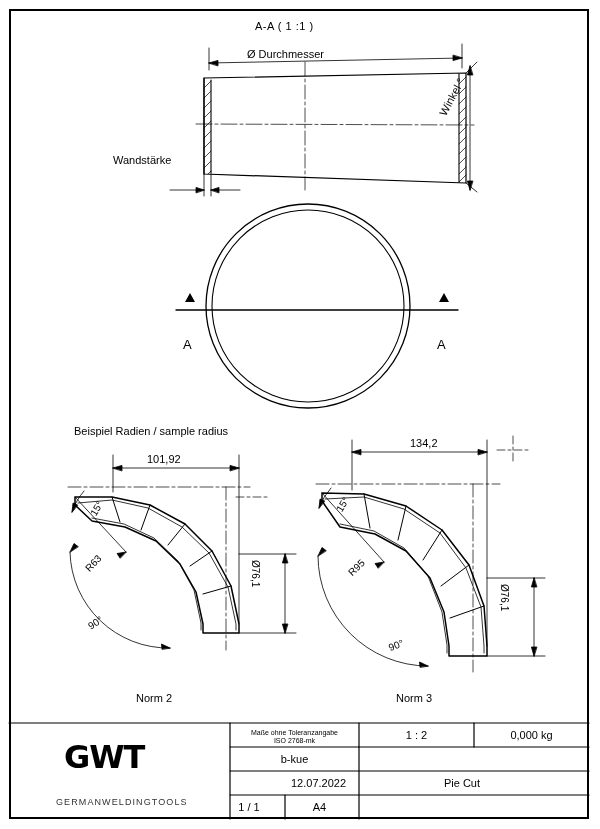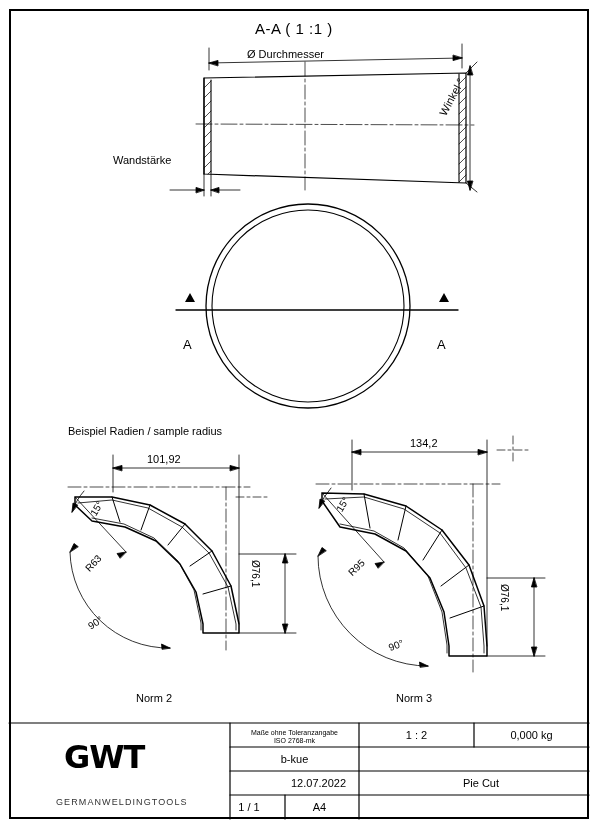--- a/index.html
+++ b/index.html
@@ -36,21 +36,21 @@
     width: 600px;
     height: 829px;
     overflow: visible;
   }
   .txt {
     position: absolute;
     font-family: "Liberation Sans", sans-serif;
     white-space: nowrap;
   }
   .title-main {
-    font-size: 15px;
+    font-size: 11px;
     letter-spacing: 0.5px;
   }
   .lbl {
     font-size: 11px;
   }
   .lbl-sm {
     font-size: 10px;
   }
   .tb-text {
     font-size: 11px;
@@ -289,21 +289,21 @@
 
   <div class="txt lbl" style="left:247px; top:48px;">Ø Durchmesser</div>
 
   <div class="txt lbl" style="left:113px; top:154px;">Wandstärke</div>
 
   <div class="txt lbl" style="left:437px; top:112px; transform:rotate(-62deg); transform-origin:left top;">Winkel °</div>
 
   <div class="txt lbl" style="left:183px; top:337px; font-size:13px;">A</div>
   <div class="txt lbl" style="left:437px; top:337px; font-size:13px;">A</div>
 
-  <div class="txt lbl" style="left:68px; top:425px;">Beispiel Radien / sample radius</div>
+  <div class="txt lbl" style="left:74px; top:425px;">Beispiel Radien / sample radius</div>
 
   <div class="txt lbl" style="left:147px; top:453px;">101,92</div>
   <div class="txt lbl-sm" style="left:88px; top:512px; transform:rotate(-58deg); transform-origin:left top;">15°</div>
   <div class="txt lbl-sm" style="left:83px; top:566px; transform:rotate(-46deg); transform-origin:left top;">R63</div>
   <div class="txt lbl-sm" style="left:86px; top:622px; transform:rotate(-32deg); transform-origin:left top;">90°</div>
   <div class="txt lbl-sm" style="left:261px; top:560px; transform:rotate(90deg); transform-origin:left top;">Ø76,1</div>
   <div class="txt lbl" style="left:136px; top:692px;">Norm 2</div>
 
   <div class="txt lbl" style="left:410px; top:437px;">134,2</div>
   <div class="txt lbl-sm" style="left:334px; top:508px; transform:rotate(-58deg); transform-origin:left top;">15°</div>
@@ -317,18 +317,18 @@
 
   <div class="center-box tb-text-sm" style="left:230px; top:729px; width:129px;">Maße ohne Toleranzangabe</div>
   <div class="center-box tb-text-sm" style="left:230px; top:737px; width:129px;">ISO 2768-mk</div>
 
   <div class="center-box tb-text" style="left:359px; top:729px; width:115px;">1 : 2</div>
   <div class="center-box tb-text" style="left:474px; top:729px; width:115px;">0,000 kg</div>
 
   <div class="center-box tb-text" style="left:230px; top:753px; width:129px;">b-kue</div>
 
   <div class="center-box tb-text" style="left:230px; top:777px; width:129px;padding-left:24px;">12.07.2022</div>
-  <div class="center-box tb-text" style="left:366px; top:777px; width:230px;">Pie Cut</div>
+  <div class="center-box tb-text" style="left:347px; top:777px; width:230px;">Pie Cut</div>
 
   <div class="center-box tb-text" style="left:230px; top:801px; width:38px;">1 / 1</div>
   <div class="center-box tb-text" style="left:285px; top:801px; width:69px;">A4</div>
 
 </div>
 
 </body></html>

